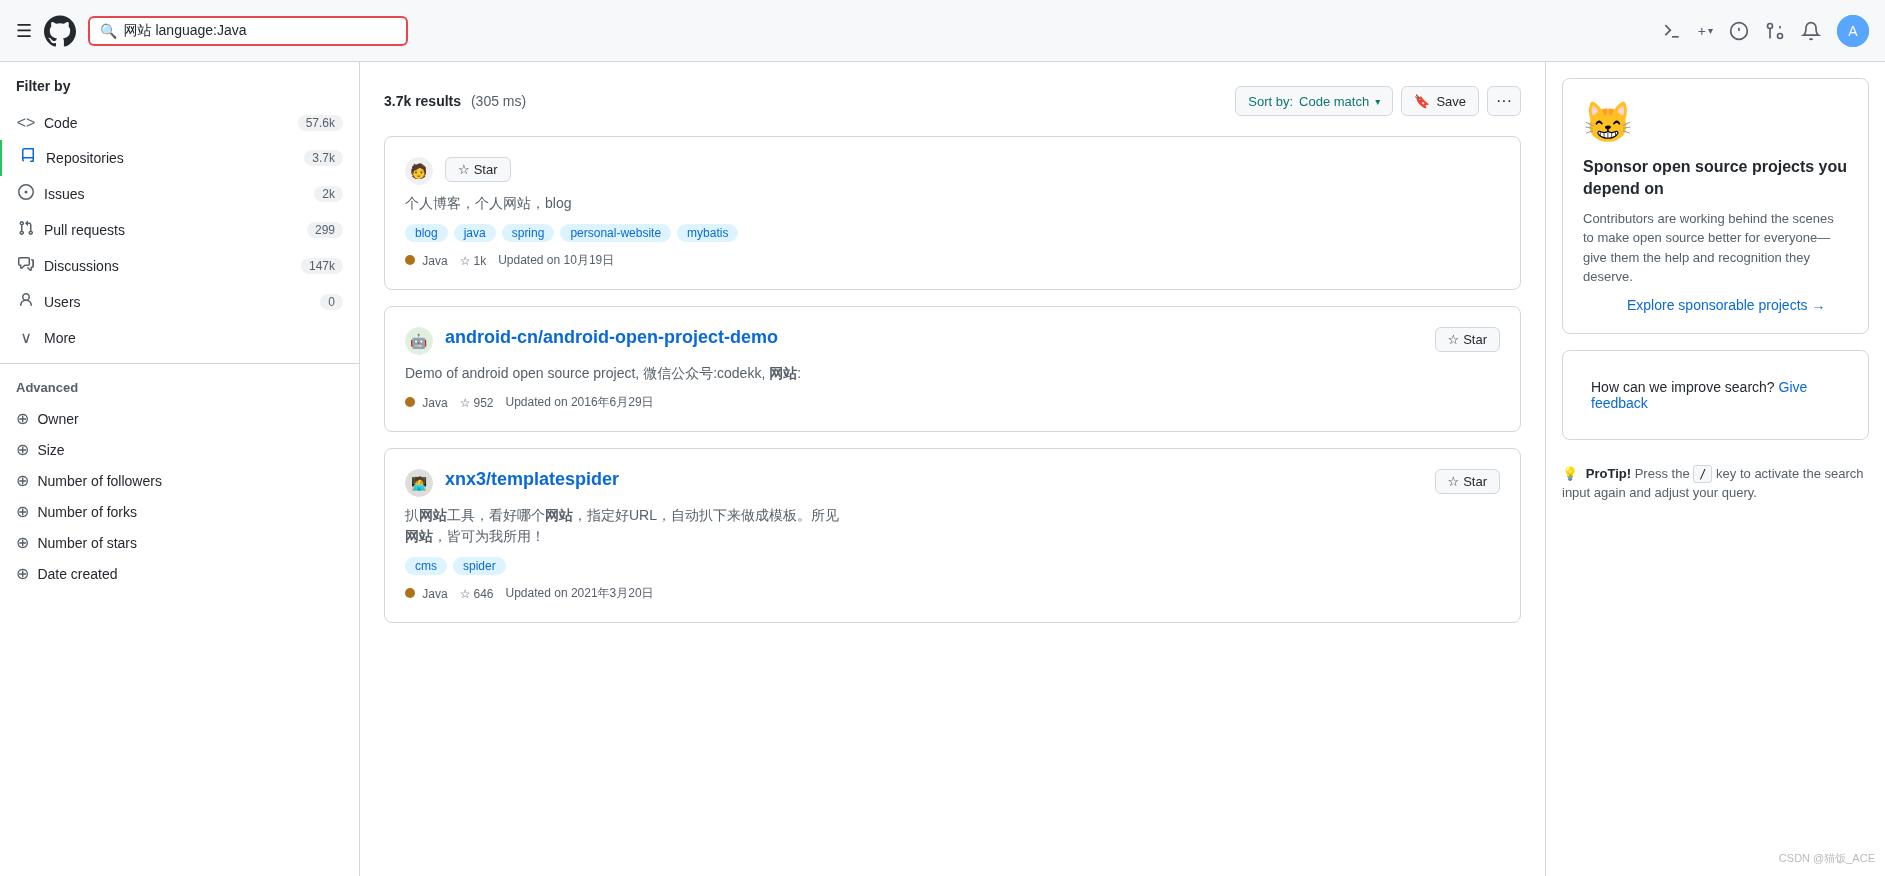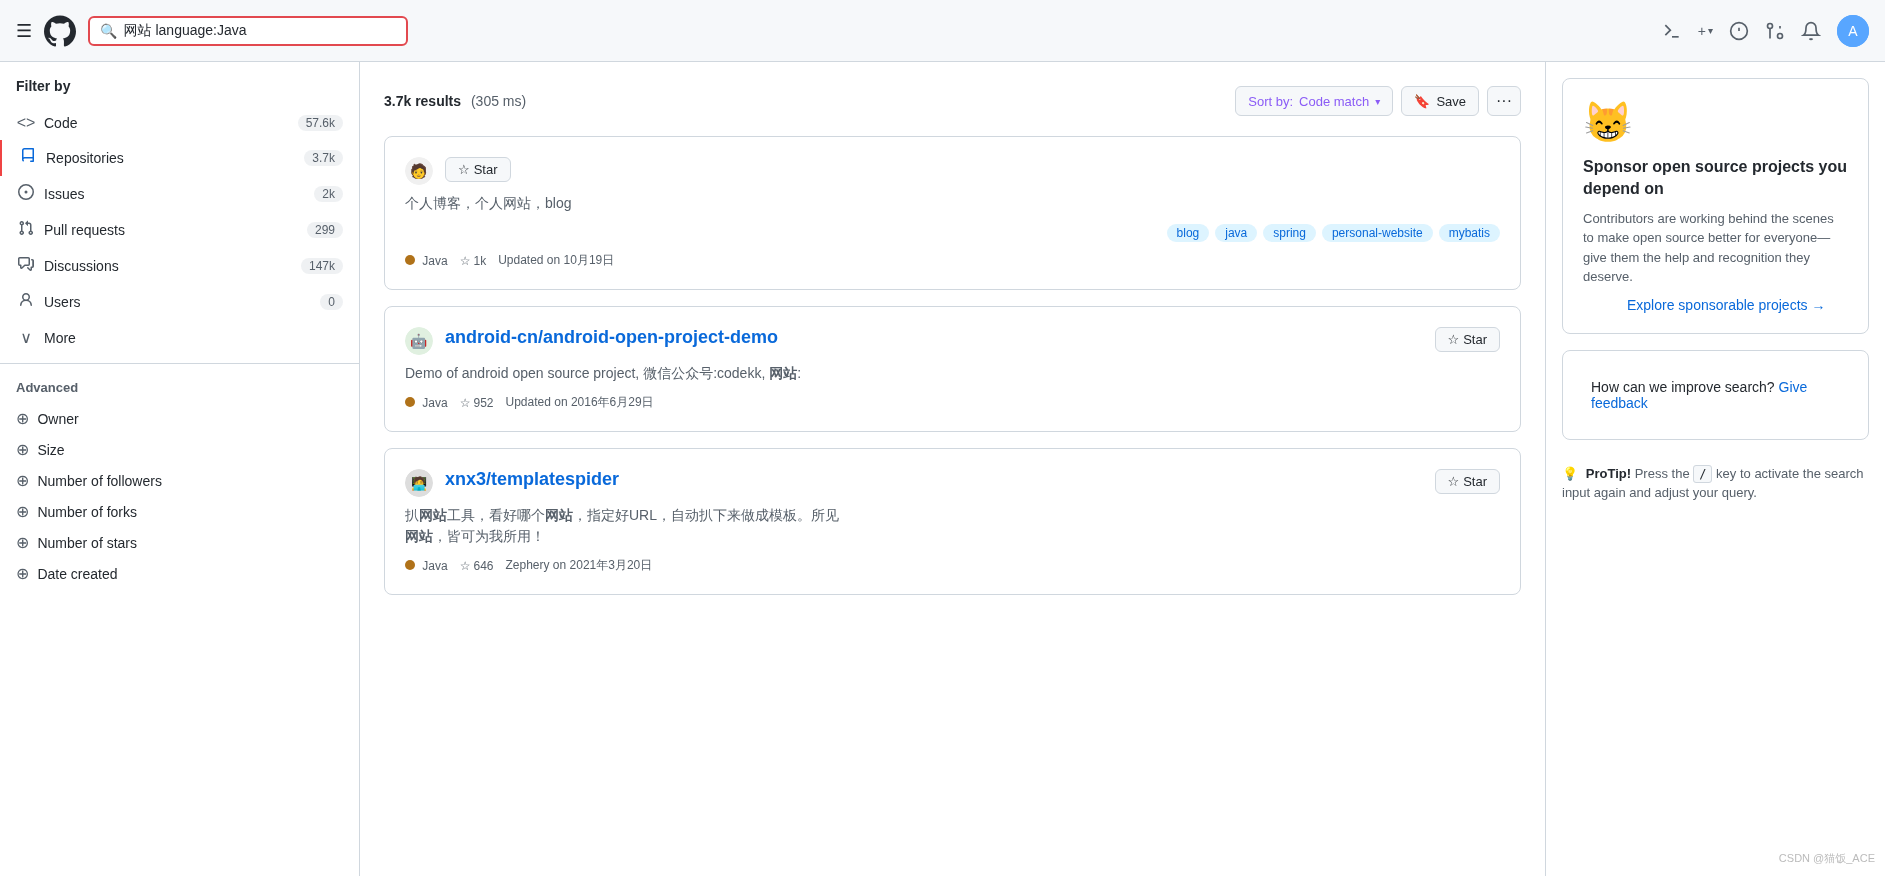--- a/index.html
+++ b/index.html
@@ -41,42 +41,42 @@
     
     .sidebar {
       width: 360px; min-width: 360px; border-right: 1px solid #d0d7de;
       overflow-y: auto; padding: 16px 0; position: relative;
     }
     .sidebar-title { font-weight: 600; font-size: 14px; padding: 0 16px 12px; color: #24292f; }
     .sidebar-item {
       display: flex; align-items: center; padding: 8px 16px; cursor: pointer; gap: 8px;
       text-decoration: none; color: #24292f;
     }
-    .sidebar-item.active { border-left: 2px solid #ef4444; }
+    .sidebar-item.active { border-left: 2px solid #22c55e; }
     .sidebar-item-icon { color: #57606a; font-size: 16px; width: 20px; text-align: center; flex-shrink: 0; }
     .sidebar-item-label { flex: 1; font-size: 14px; }
     .sidebar-item-count {
       background: #afb8c133; color: #57606a; border-radius: 20px;
       padding: 1px 8px; font-size: 12px; font-weight: 500;
     }
     .sidebar-divider { height: 1px; background: #d0d7de; margin: 8px 0; }
     .sidebar-section-title { font-weight: 600; font-size: 13px; padding: 8px 16px; color: #57606a; }
     .sidebar-filter-item {
       display: flex; align-items: center; padding: 6px 16px; cursor: pointer; gap: 8px; color: #24292f;
     }
     .sidebar-plus-icon { color: #57606a; font-size: 16px; }
 
     
     .content-area { flex: 1; overflow-y: auto; padding: 24px; }
     .content-header { display: flex; align-items: center; gap: 16px; margin-bottom: 20px; }
     .content-header-actions { margin-left: auto; display: flex; gap: 8px; }
     .sort-btn {
       display: flex; align-items: center; gap: 6px; padding: 5px 12px;
       border: 1px solid #d0d7de; border-radius: 6px; background: #f6f8fa; cursor: pointer;
-      font-size: 13px; color: #8b5cf6;
+      font-size: 13px; color: #0f766e;
     }
     .save-btn {
       display: flex; align-items: center; gap: 6px; padding: 5px 12px;
       border: 1px solid #d0d7de; border-radius: 6px; background: #f6f8fa; cursor: pointer;
       font-size: 13px; color: #24292f;
     }
     .more-btn {
       display: flex; align-items: center; padding: 5px 8px;
       border: 1px solid #d0d7de; border-radius: 6px; background: #f6f8fa; cursor: pointer;
       font-size: 16px; color: #24292f;
@@ -89,21 +89,21 @@
     }
     .result-card-header { display: flex; align-items: flex-start; gap: 12px; margin-bottom: 8px; }
     .result-avatar { width: 28px; height: 28px; border-radius: 50%; flex-shrink: 0; overflow: hidden; }
     .result-title { font-size: 18px; font-weight: 600; color: #0969da; text-decoration: none; flex: 1; }
     .star-btn {
       display: flex; align-items: center; gap: 4px; padding: 4px 12px;
       border: 1px solid #d0d7de; border-radius: 6px; background: #f6f8fa; cursor: pointer;
       font-size: 13px; color: #24292f; white-space: nowrap;
     }
     .result-desc { font-size: 14px; color: #57606a; margin-bottom: 10px; line-height: 1.5; }
-    .result-tags { display: flex; gap: 6px; flex-wrap: wrap; margin-bottom: 10px; justify-content: flex-end; }
+    .result-tags { display: flex; gap: 6px; flex-wrap: wrap; margin-bottom: 10px; }
     .result-tag {
       background: #ddf4ff; color: #0969da; border-radius: 20px;
       padding: 2px 10px; font-size: 12px; cursor: pointer;
     }
     .result-meta { display: flex; align-items: center; gap: 12px; font-size: 12px; color: #57606a; }
     .result-lang-dot { width: 10px; height: 10px; border-radius: 50%; background: #b07219; display: inline-block; margin-right: 4px; }
     .result-stars { display: flex; align-items: center; gap: 3px; }
     .result-updated { }
 
     
@@ -386,30 +386,34 @@
         <a class="result-title">xnx3/templatespider</a>
         <button class="star-btn">
           <span>☆</span>
           <span>Star</span>
         </button>
       </div>
       <p class="result-desc">
         扒<strong>网站</strong>工具，看好哪个<strong>网站</strong>，指定好URL，自动扒下来做成模板。所见<br>
         <strong>网站</strong>，皆可为我所用！
       </p>
+      <div class="result-tags">
+        <span class="result-tag">cms</span>
+        <span class="result-tag">spider</span>
+      </div>
       <div class="result-meta">
         <span>
           <span class="result-lang-dot"></span>
           <span>Java</span>
         </span>
         <span class="result-stars">
           <span>☆</span>
           <span>646</span>
         </span>
-        <span class="result-updated">Zephery on 2021年3月20日</span>
+        <span class="result-updated">Updated on 2021年3月20日</span>
       </div>
     </div>
   </main>
 
   <aside class="right-panel">
     <div class="sponsor-card">
       <div class="sponsor-emoji">😸</div>
       <div class="sponsor-title">Sponsor open source projects you depend on</div>
       <div class="sponsor-desc">Contributors are working behind the scenes to make open source better for everyone—give them the help and recognition they deserve.</div>
       <a class="sponsor-link">Explore sponsorable projects →</a>

